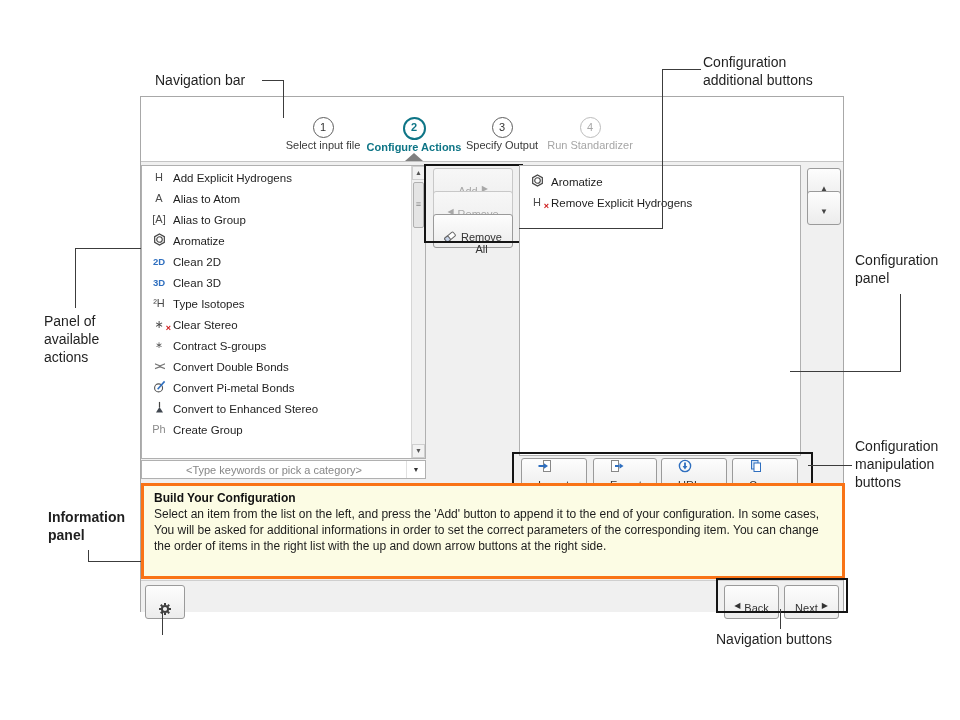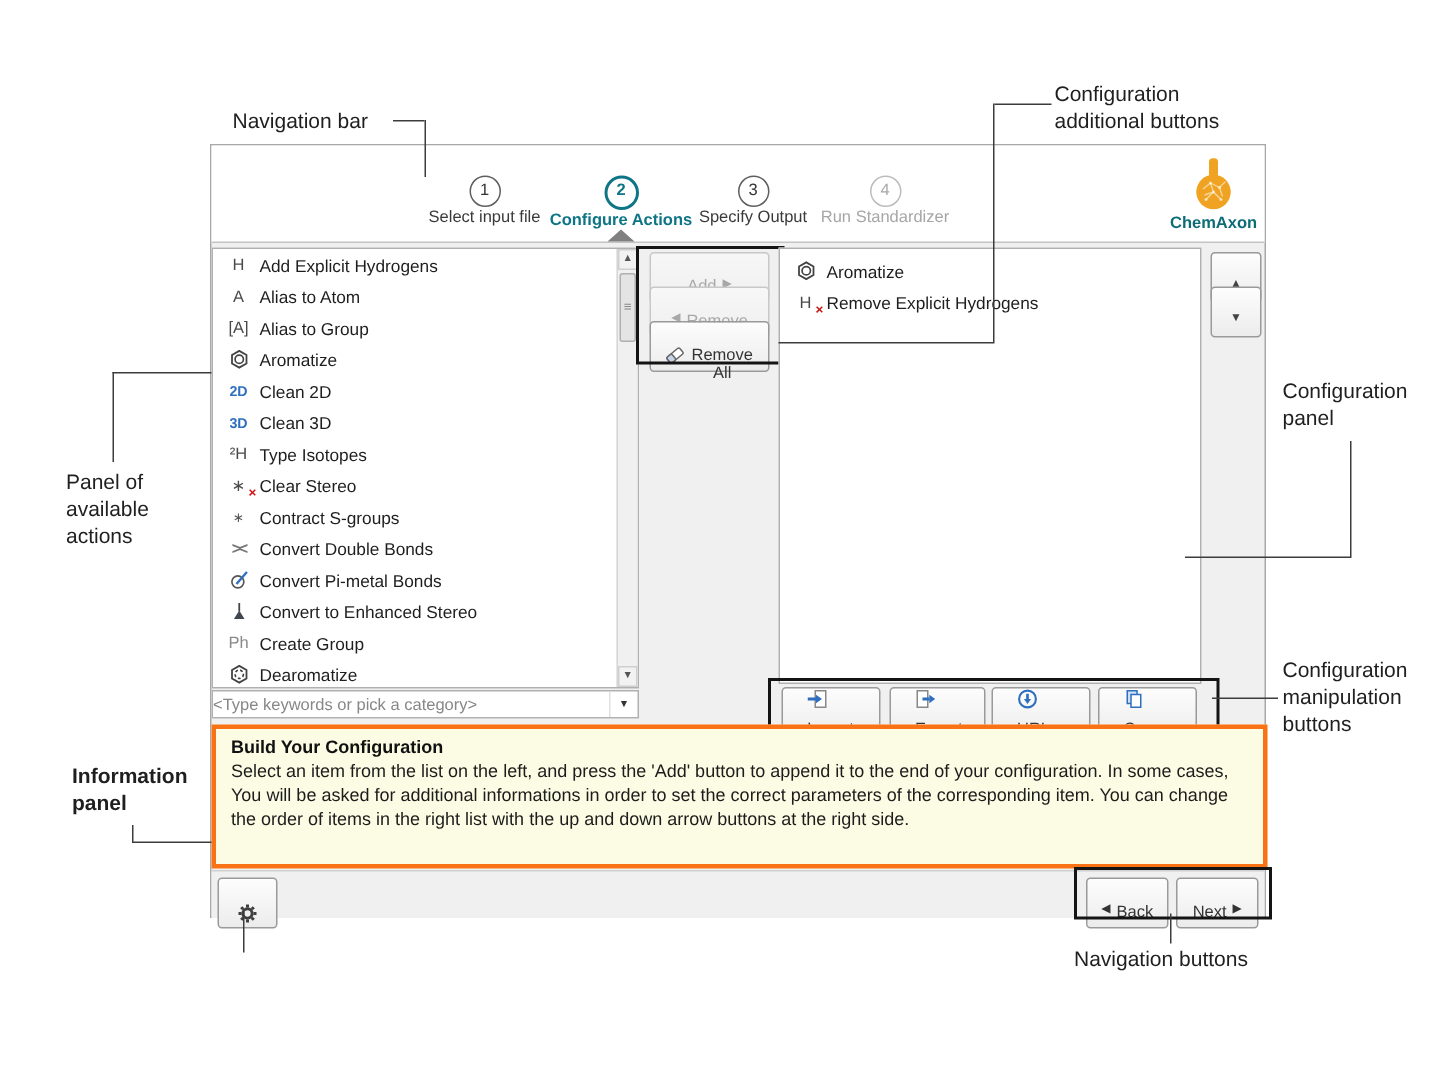--- a/index.html
+++ b/index.html
@@ -43,21 +43,21 @@
   .vscroll{position:absolute;right:0;top:0;bottom:0;width:13px;background:#f0f0f0;border-left:1px solid #d6d6d6;}
   .vs-btn{position:absolute;left:0;width:13px;height:14px;background:#f2f2f2;border:1px solid #cfcfcf;
     box-sizing:border-box;color:#555;font-size:7px;text-align:center;line-height:12px;cursor:pointer;}
   .vs-up{top:0;} .vs-down{bottom:0;}
   .vs-thumb{position:absolute;left:1px;right:1px;top:16px;height:44px;background:#e4e4e4;
     border:1px solid #b0b0b0;border-radius:2px;color:#888;font-size:9px;text-align:center;line-height:42px;cursor:grab;}
 
   
   .filter-combo{position:absolute;left:0;top:363px;width:285px;height:19px;background:#fff;
     border:1px solid #b0b0b0;box-sizing:border-box;display:flex;align-items:center;cursor:pointer;}
-  .fc-text{flex:1;text-align:left;color:#878787;font-size:11px;}
+  .fc-text{flex:1;text-align:center;color:#878787;font-size:11px;}
   .fc-arrow{width:18px;color:#333;font-size:7px;text-align:center;border-left:1px solid #e0e0e0;line-height:17px;}
 
   
   .btn{background:linear-gradient(#fdfdfd,#ececec);border:1px solid #9a9a9a;border-radius:3px;
     font-size:11px;color:#333;display:flex;align-items:flex-start;justify-content:center;gap:4px;
     box-sizing:border-box;font-family:"Liberation Sans",sans-serif;cursor:pointer;padding:16px;}
   .btn.disabled{color:#a8a8a8;border-color:#c8c8c8;background:linear-gradient(#f7f7f7,#efefef);cursor:default;}
   .arr{font-size:8px;line-height:1;}
   .mid-btn{position:absolute;width:80px;height:21px;left:292px;}
   .rect-mid{position:absolute;left:283px;top:67px;width:95px;height:75px;border:2px solid #141414;pointer-events:none;}
@@ -103,40 +103,20 @@
         <div class="step-label">Configure Actions</div>
       </div>
       <div class="step" style="left:306px;">
         <span class="step-circle">3</span>
         <div class="step-label">Specify Output</div>
       </div>
       <div class="step disabled" style="left:394px;">
         <span class="step-circle">4</span>
         <div class="step-label">Run Standardizer</div>
       </div>
-      <div class="logo">
-        <svg width="28" height="36" viewBox="0 0 28 36">
-          <rect x="11" y="0.5" width="6" height="13" rx="2.5" fill="#f0a322"></rect>
-          <circle cx="14" cy="23" r="11.5" fill="#f0a322"></circle>
-          <g stroke="#ffffff" stroke-width="0.9" opacity="0.55" fill="none">
-            <path d="M7 21 L12 17 L18 20 L22 16"></path>
-            <path d="M9 28 L14 23 L19 28"></path>
-            <path d="M12 17 L14 23 L8 25"></path>
-            <path d="M18 20 L20 26"></path>
-          </g>
-          <g fill="#ffffff" opacity="0.6">
-            <circle cx="12" cy="17" r="1"></circle>
-              <circle cx="18" cy="20" r="1"></circle>
-            <circle cx="14" cy="23" r="1"></circle>
-              <circle cx="9" cy="28" r="1"></circle>
-              <circle cx="19" cy="28" r="1"></circle>
-          </g>
-        </svg>
-        <div class="logo-text">ChemAxon</div>
-      </div>
     </div>
     <div class="nav-pointer"></div>
 
     <div class="action-list">
       <div class="list-inner">
 
         <div class="action-item">
           <span class="ai-icon">H</span>
           <span>Add Explicit Hydrogens</span>
         </div>
@@ -192,27 +172,20 @@
         <div class="action-item">
           <span class="ai-icon"><svg width="13" height="13" viewBox="0 0 14 14">
                 <line x1="7" y1="1" x2="7" y2="7" stroke="#444" stroke-width="1.3"></line>
                 <polygon points="7,6.5 3.2,12.5 10.8,12.5" fill="#40474f"></polygon>
               </svg></span>
           <span>Convert to Enhanced Stereo</span>
         </div>
         <div class="action-item">
           <span class="ai-icon gray">Ph</span>
           <span>Create Group</span>
-        </div>
-        <div class="action-item">
-          <span class="ai-icon"><svg width="13" height="13" viewBox="0 0 14 14">
-                <polygon points="7,1 12.2,4 12.2,10 7,13 1.8,10 1.8,4" fill="none" stroke="#444" stroke-width="1.3"></polygon>
-                <circle cx="7" cy="7" r="3" fill="none" stroke="#444" stroke-width="1.2" stroke-dasharray="2 1.6"></circle>
-              </svg></span>
-          <span>Dearomatize</span>
         </div>
 
       </div>
       <div class="vscroll">
         <div class="vs-btn vs-up">▲</div>
         <div class="vs-thumb">≡</div>
         <div class="vs-btn vs-down">▼</div>
       </div>
     </div>
 

